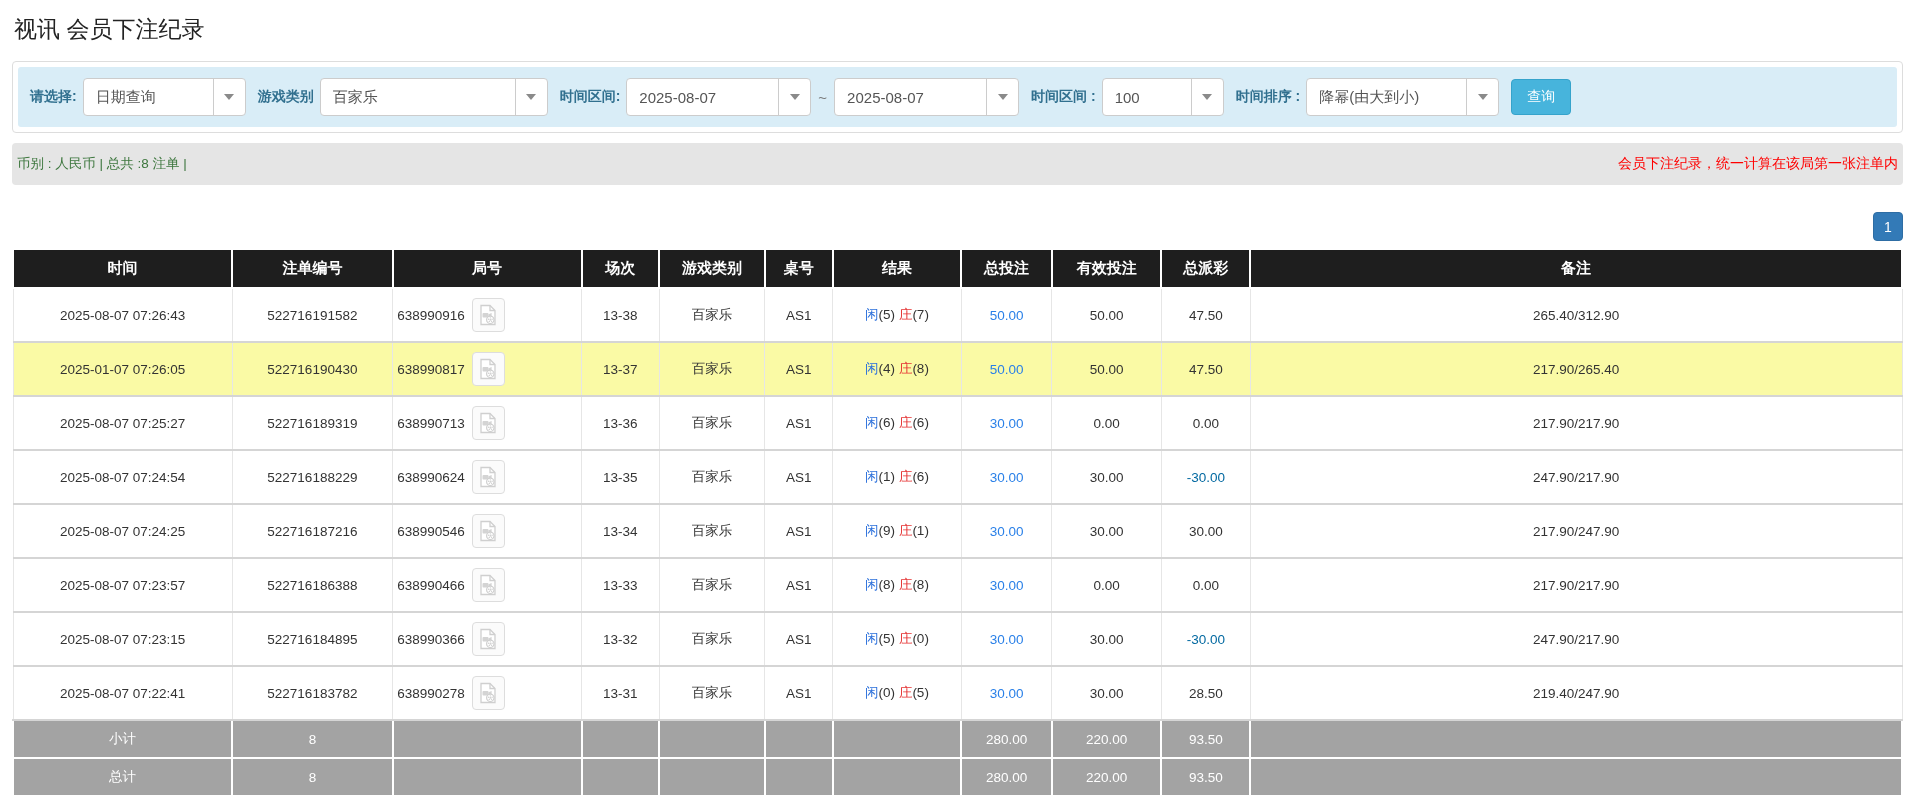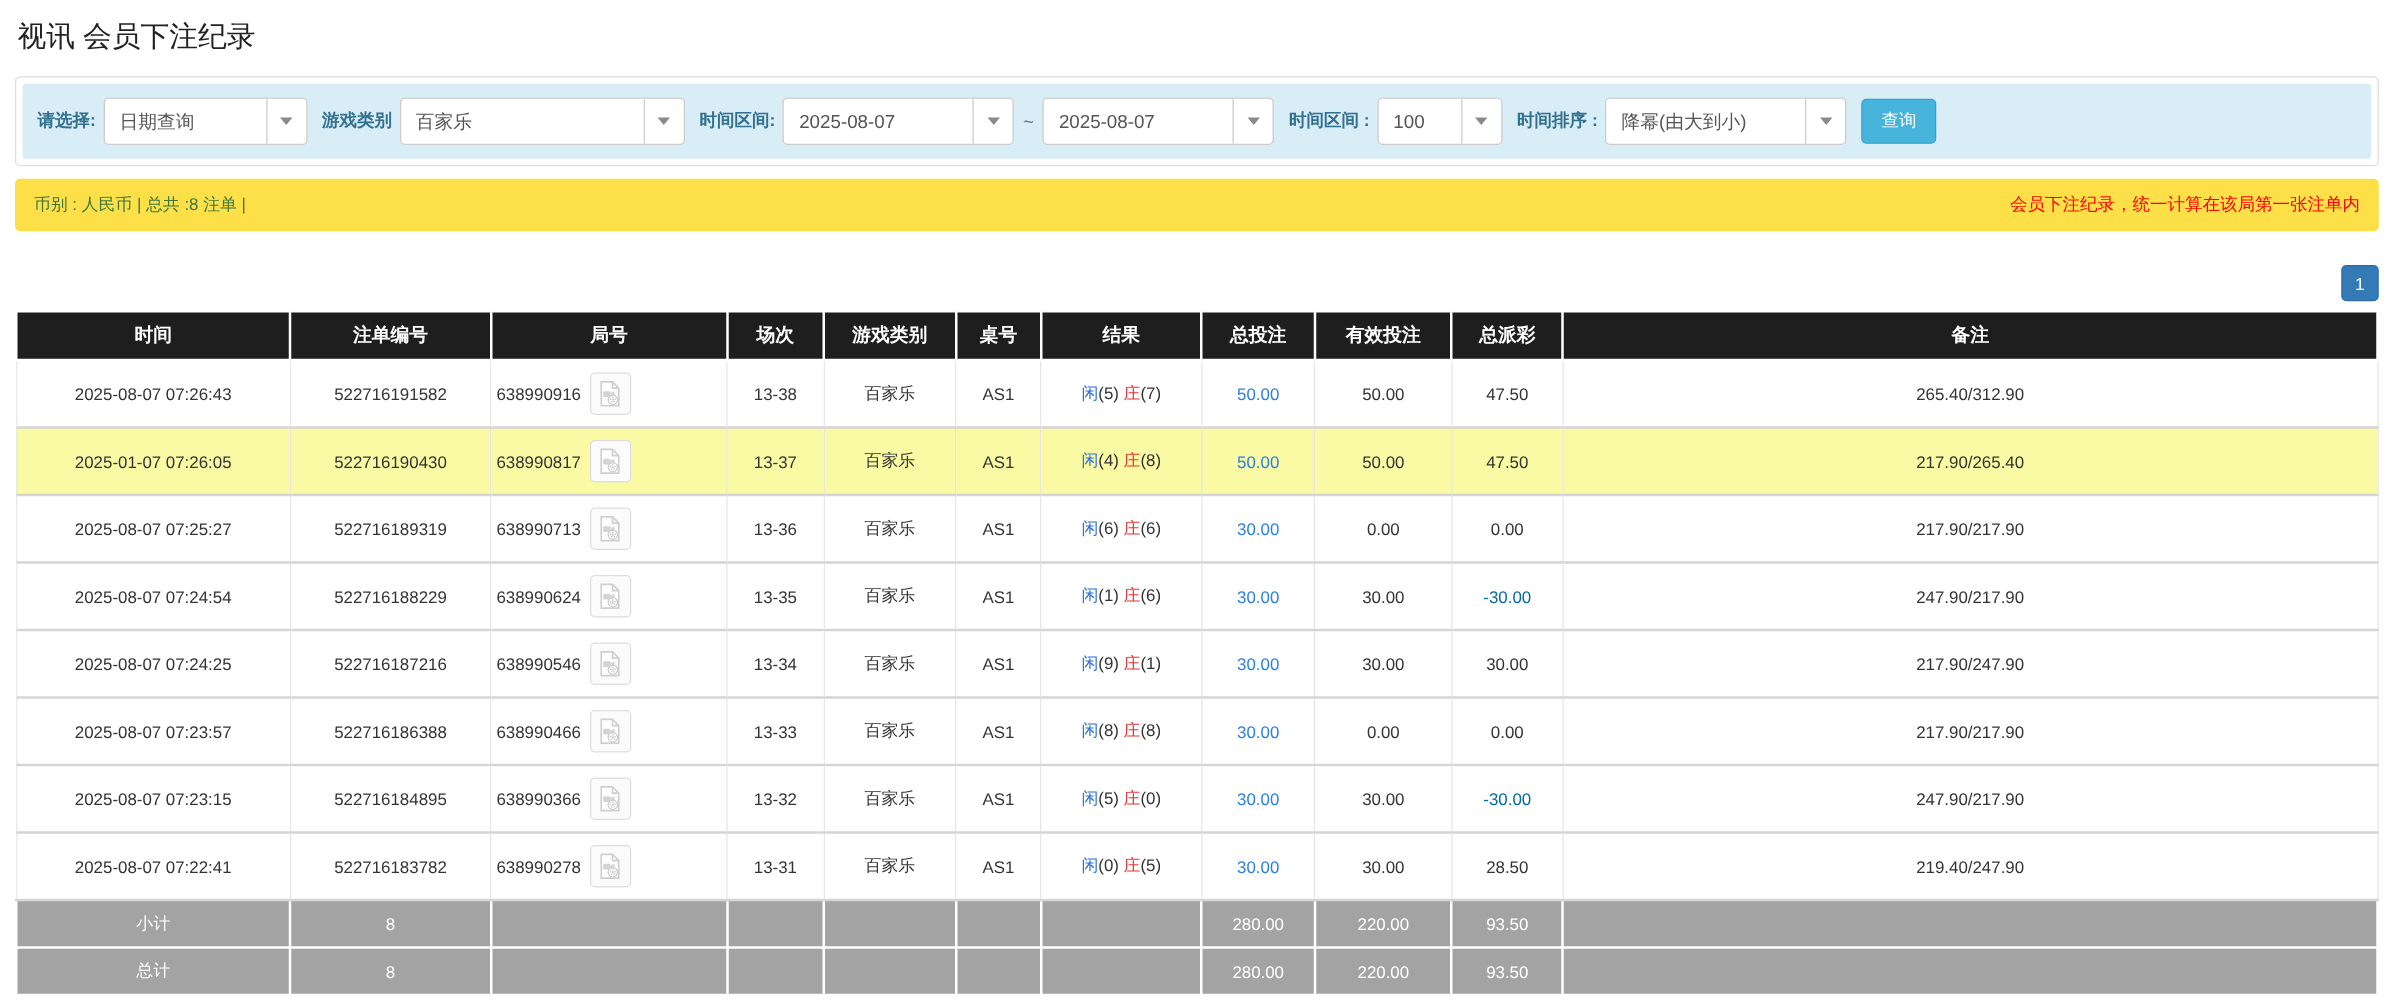--- a/index.html
+++ b/index.html
@@ -29,22 +29,22 @@
   .sel .caret-box { width:32px; border-left:1px solid #ccc; display:flex; align-items:center; justify-content:center; }
   .caret { width:0; height:0; border-left:5px solid transparent; border-right:5px solid transparent; border-top:6px solid #8a8a8a; }
   .tilde { color:#777; font-size:15px; margin:0 7px; }
   .search-btn {
     margin-left:12px; background:#47b4dc; border:1px solid #35a3cb; color:#fff;
     font-size:14px; font-family:inherit; padding:0 15px; height:36px; border-radius:4px; cursor:pointer;
   }
 
   
   .summary-bar {
-    margin-top:10px; background:#fde047; border-radius:4px;
-    padding:12px 15px; display:flex; justify-content:space-between; align-items:center;
+    margin-top:10px; background:#e5e5e5; border-radius:4px;
+    padding:12px 5px; display:flex; justify-content:space-between; align-items:center;
   }
   .summary-left { color:#3c763d; font-size:13.5px; }
   .summary-right { color:#ff0000; font-size:14px; }
 
   
   .pagination-row { display:flex; justify-content:flex-end; margin:27px 0 7px 0; }
   .page-btn {
     min-width:30px; height:29px; background:#337ab7; border:1px solid #2e6da4; border-radius:4px;
     color:#fff; font-size:14px; display:flex; align-items:center; justify-content:center; cursor:pointer;
   }
@@ -111,21 +111,21 @@
       </div>
       <span class="tilde">~</span>
       <div class="sel" style="width:185px">
         <span class="sel-value">2025-08-07</span>
         <span class="caret-box">
             <span class="caret"></span>
           </span>
       </div>
 
       <span class="filter-label">时间区间 :</span>
-      <div class="sel" style="width:100px">
+      <div class="sel" style="width:122px">
         <span class="sel-value">100</span>
         <span class="caret-box">
             <span class="caret"></span>
           </span>
       </div>
 
       <span class="filter-label">时间排序 :</span>
       <div class="sel" style="width:193px">
         <span class="sel-value">降幂(由大到小)</span>
         <span class="caret-box">

